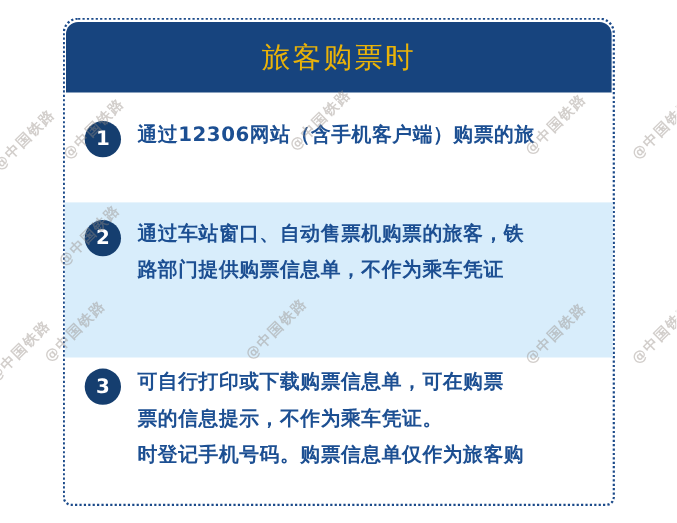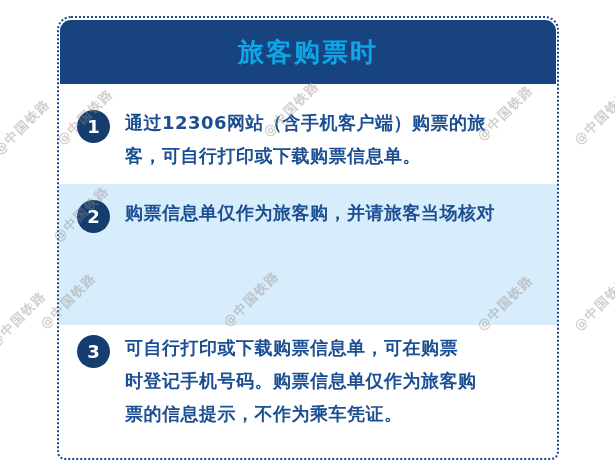--- a/index.html
+++ b/index.html
@@ -49,23 +49,23 @@
   #card-header {
     margin: 2px 1px 0 1px;
     height: 64px;
     background: #17447e;
     border-radius: 11px 11px 0 0;
     display: flex;
     align-items: center;
     justify-content: center;
   }
   #card-title {
-    color: #0ea5e9;
+    color: #eab308;
     font-size: 26px;
-    font-weight: bold;
+    font-weight: normal;
     letter-spacing: 2px;
   }
 
   
   .section {
     display: flex;
     align-items: flex-start;
     box-sizing: border-box;
   }
   #section-1 { height: 100px; padding-top: 22px; background: transparent; }
@@ -116,34 +116,34 @@
   <div id="info-card">
 
     <div id="card-header">
       <span id="card-title">旅客购票时</span>
     </div>
 
     <div id="section-1" class="section">
       <div class="step-badge">1</div>
       <div class="step-text">
         <div class="step-line">通过12306网站（含手机客户端）购票的旅</div>
-        <div class="step-line">客，可自行打印或下载购票信息单。</div>
       </div>
     </div>
 
     <div id="section-2" class="section">
       <div class="step-badge">2</div>
       <div class="step-text">
-        <div class="step-line">购票信息单仅作为旅客购，并请旅客当场核对</div>
+        <div class="step-line">通过车站窗口、自动售票机购票的旅客，铁</div>
+        <div class="step-line">路部门提供购票信息单，不作为乘车凭证</div>
       </div>
     </div>
 
     <div id="section-3" class="section">
       <div class="step-badge">3</div>
       <div class="step-text">
         <div class="step-line">可自行打印或下载购票信息单，可在购票</div>
+        <div class="step-line">票的信息提示，不作为乘车凭证。</div>
         <div class="step-line">时登记手机号码。购票信息单仅作为旅客购</div>
-        <div class="step-line">票的信息提示，不作为乘车凭证。</div>
       </div>
     </div>
 
   </div>
 </div>
 
 </body></html>

